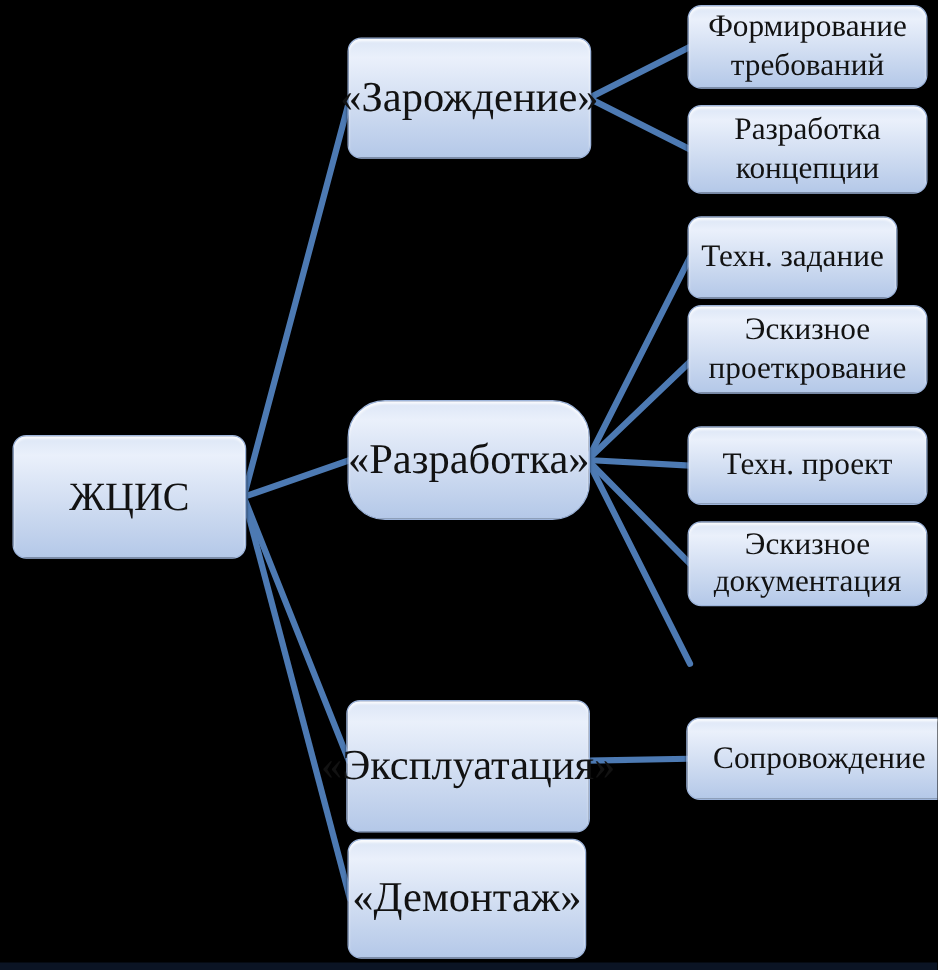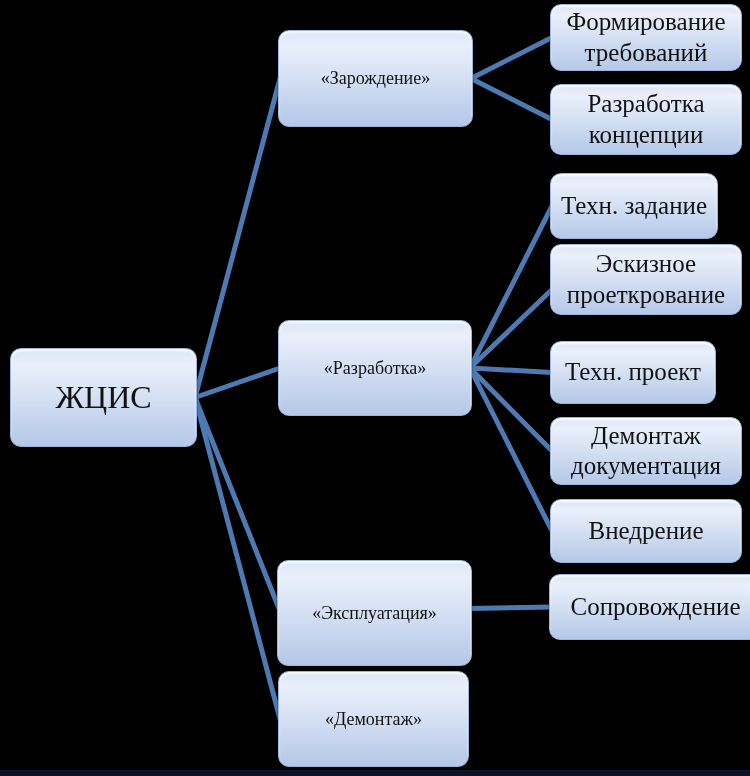--- a/index.html
+++ b/index.html
@@ -35,33 +35,33 @@
     box-sizing: border-box;
     padding: 2px 6px;
     color: #121212;
     font-family: "Liberation Serif", "DejaVu Serif", serif;
     background: linear-gradient(180deg, #dce6f6 0%, #eaf0fb 16%, #cfdcf1 58%, #b4c8e8 100%);
     border: 1px solid #9db4da;
     border-radius: 11px;
     box-shadow: inset 0 2px 2px rgba(255,255,255,0.85), 0 1px 2px rgba(0,0,0,0.6);
   }
   .lvl1 { font-size: 32px; }
-  .lvl2 { font-size: 18px; white-space: nowrap; }
+  .lvl2 { font-size: 34px; white-space: nowrap; }
   .lvl3 { font-size: 25px; line-height: 1.22; }
 
   #n-root           { left: 10px;  top: 348px; width: 187px; height: 99px; }
   #n-zarozhdenie    { left: 278px; top: 30px;  width: 195px; height: 97px; }
-  #n-razrabotka     { left: 278px; top: 320px; width: 194px; height: 96px; }
+  #n-razrabotka     { left: 278px; top: 320px; width: 194px; height: 96px; border-radius: 30px; }
   #n-ekspluatatsiya { left: 277px; top: 560px; width: 195px; height: 106px; }
   #n-demontazh      { left: 278px; top: 671px; width: 191px; height: 96px; align-items: center; }
   #n-form-treb      { left: 550px; top: 4px;   width: 192px; height: 67px; }
   #n-razrab-konts   { left: 550px; top: 84px;  width: 192px; height: 71px; }
   #n-tekhn-zadanie  { left: 550px; top: 173px; width: 168px; height: 66px; }
   #n-eskiznoe       { left: 550px; top: 244px; width: 192px; height: 71px; }
-  #n-tekhn-proekt   { left: 550px; top: 341px; width: 166px; height: 63px; }
+  #n-tekhn-proekt   { left: 550px; top: 341px; width: 192px; height: 63px; }
   #n-rabochaya      { left: 550px; top: 417px; width: 192px; height: 68px; }
   #n-vnedrenie      { left: 550px; top: 499px; width: 192px; height: 64px; }
   #n-soprovozhdenie { left: 549px; top: 574px; width: 213px; height: 66px; }
 
   .bottom-strip {
     position: absolute;
     left: 0;
     top: 770px;
     width: 750px;
     height: 6px;
@@ -123,26 +123,23 @@
 
   <div class="node lvl3" id="n-eskiznoe">
     <span>Эскизное проеткрование</span>
   </div>
 
   <div class="node lvl3" id="n-tekhn-proekt">
     <span>Техн. проект</span>
   </div>
 
   <div class="node lvl3" id="n-rabochaya">
-    <span>Демонтаж документация</span>
+    <span>Эскизное документация</span>
   </div>
 
-  <div class="node lvl3" id="n-vnedrenie">
-    <span>Внедрение</span>
-  </div>
 
   <div class="node lvl3" id="n-soprovozhdenie">
     <span>Сопровождение</span>
   </div>
 
   <div class="bottom-strip"></div>
 
 </div>
 
 </body></html>

